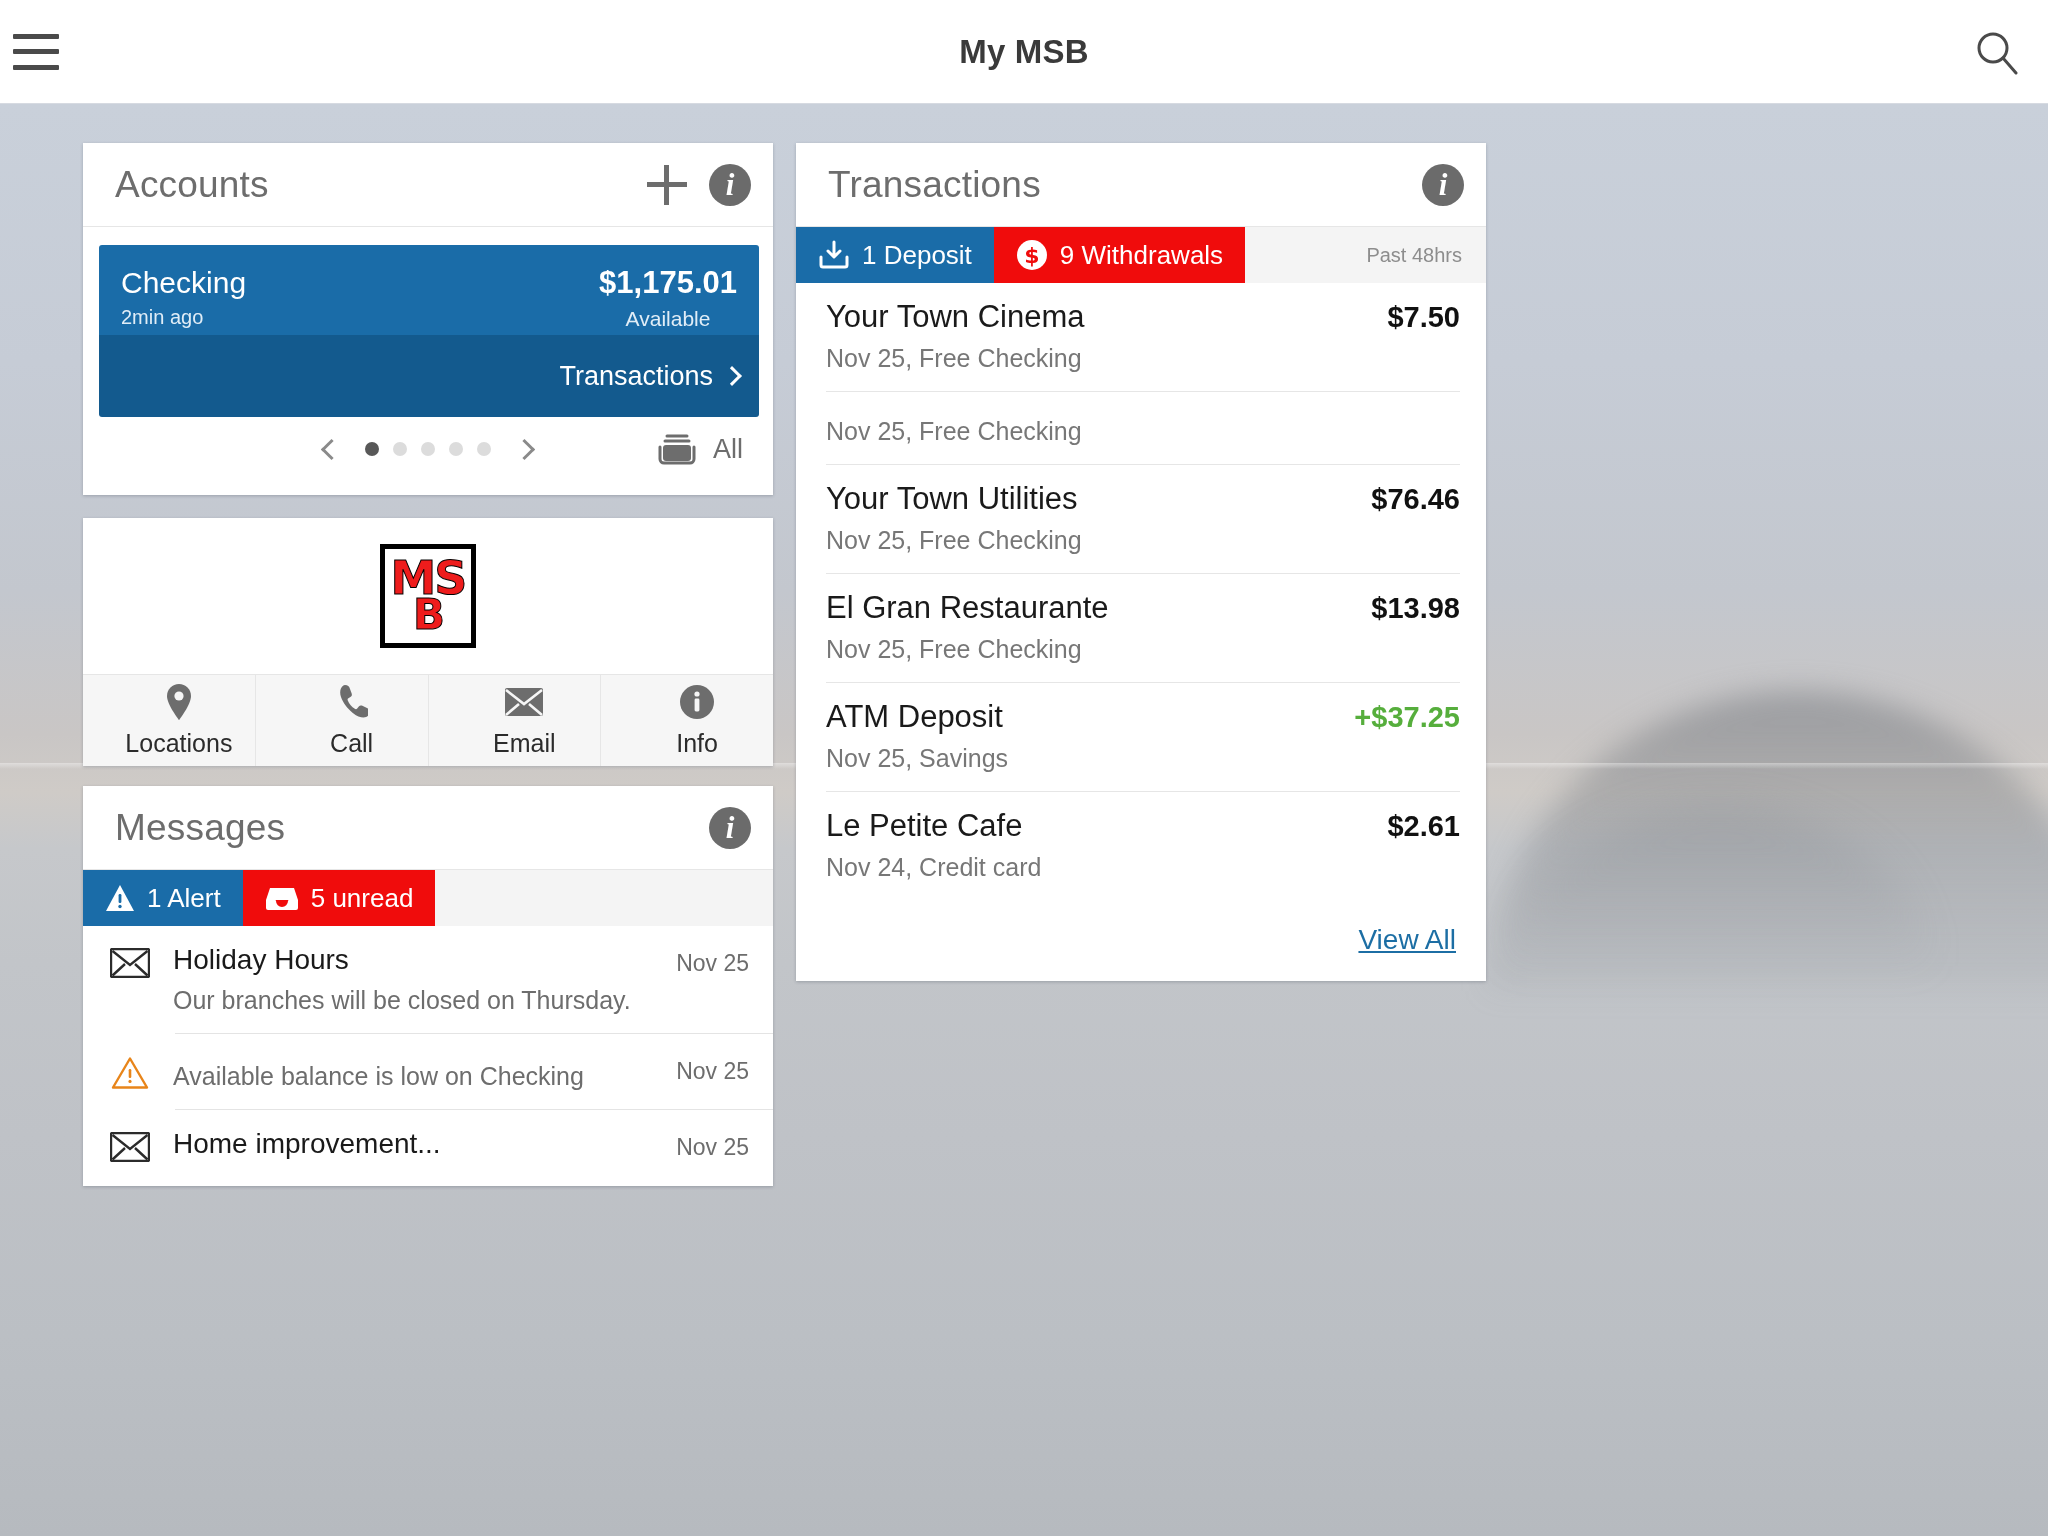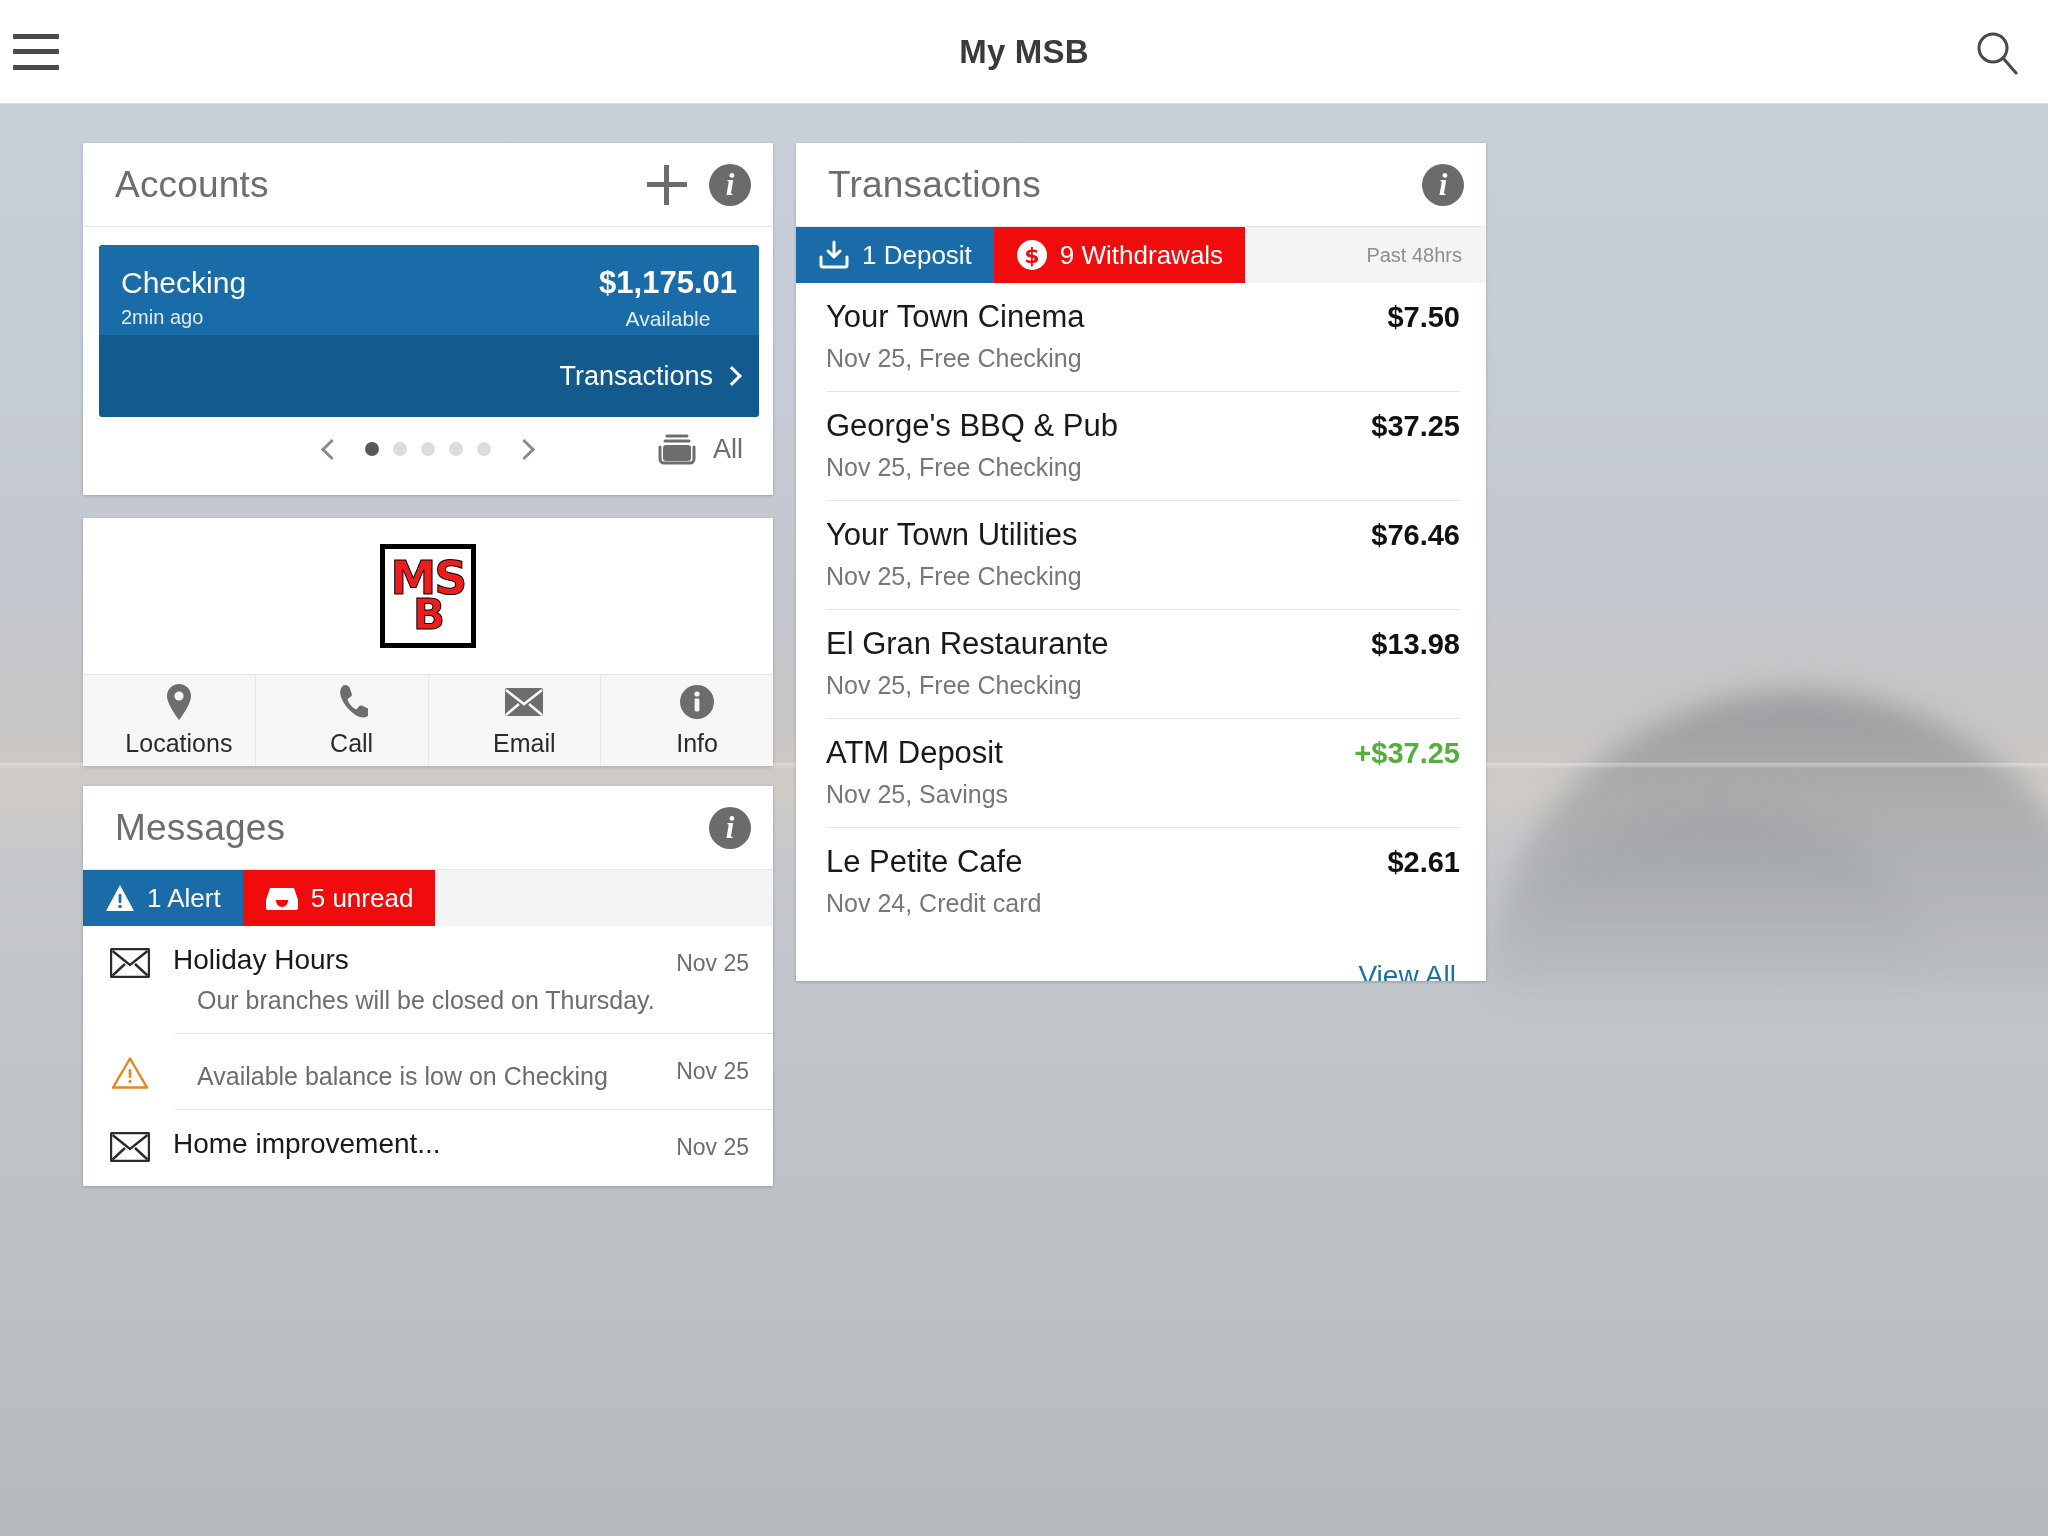--- a/index.html
+++ b/index.html
@@ -230,21 +230,21 @@
 
   .msg-row {
     display: flex; align-items: flex-start;
     padding: 18px 24px 18px 24px;
     gap: 20px;
     cursor: pointer;
   }
   .msg-icon { width: 46px; flex: none; display: flex; justify-content: center; padding-top: 4px; }
   .msg-body { flex: 1; min-width: 0; }
   .msg-title { font-size: 28px; color: #1a1a1a; white-space: nowrap; overflow: hidden; text-overflow: ellipsis; }
-  .msg-desc  { font-size: 25px; color: #6d6d6d; margin-top: 10px; margin-left: 24px; }
+  .msg-desc  { font-size: 25px; color: #6d6d6d; margin-top: 10px; }
   .msg-date  { font-size: 23px; color: #6d6d6d; flex: none; padding-top: 6px; }
   .msg-sep   { height: 1px; background: #e4e4e4; margin-left: 92px; }
 
   
   #transactions-card { left: 796px; top: 143px; width: 690px; height: 838px; }
   .tx-row {
     padding: 16px 26px 18px 30px;
     cursor: pointer;
   }
   .tx-line { display: flex; justify-content: space-between; align-items: baseline; }
@@ -511,24 +511,20 @@
   <div class="tx-row">
     <div class="tx-line">
       <span class="tx-name">Your Town Cinema</span>
       <span class="tx-amt">$7.50</span>
     </div>
     <div class="tx-meta">Nov 25, Free Checking</div>
   </div>
   <div class="tx-sep"></div>
 
   <div class="tx-row">
-    <div class="tx-line">
-      <span class="tx-name">George's BBQ &amp; Pub</span>
-      <span class="tx-amt">$37.25</span>
-    </div>
     <div class="tx-meta">Nov 25, Free Checking</div>
   </div>
   <div class="tx-sep"></div>
 
   <div class="tx-row">
     <div class="tx-line">
       <span class="tx-name">Your Town Utilities</span>
       <span class="tx-amt">$76.46</span>
     </div>
     <div class="tx-meta">Nov 25, Free Checking</div>

